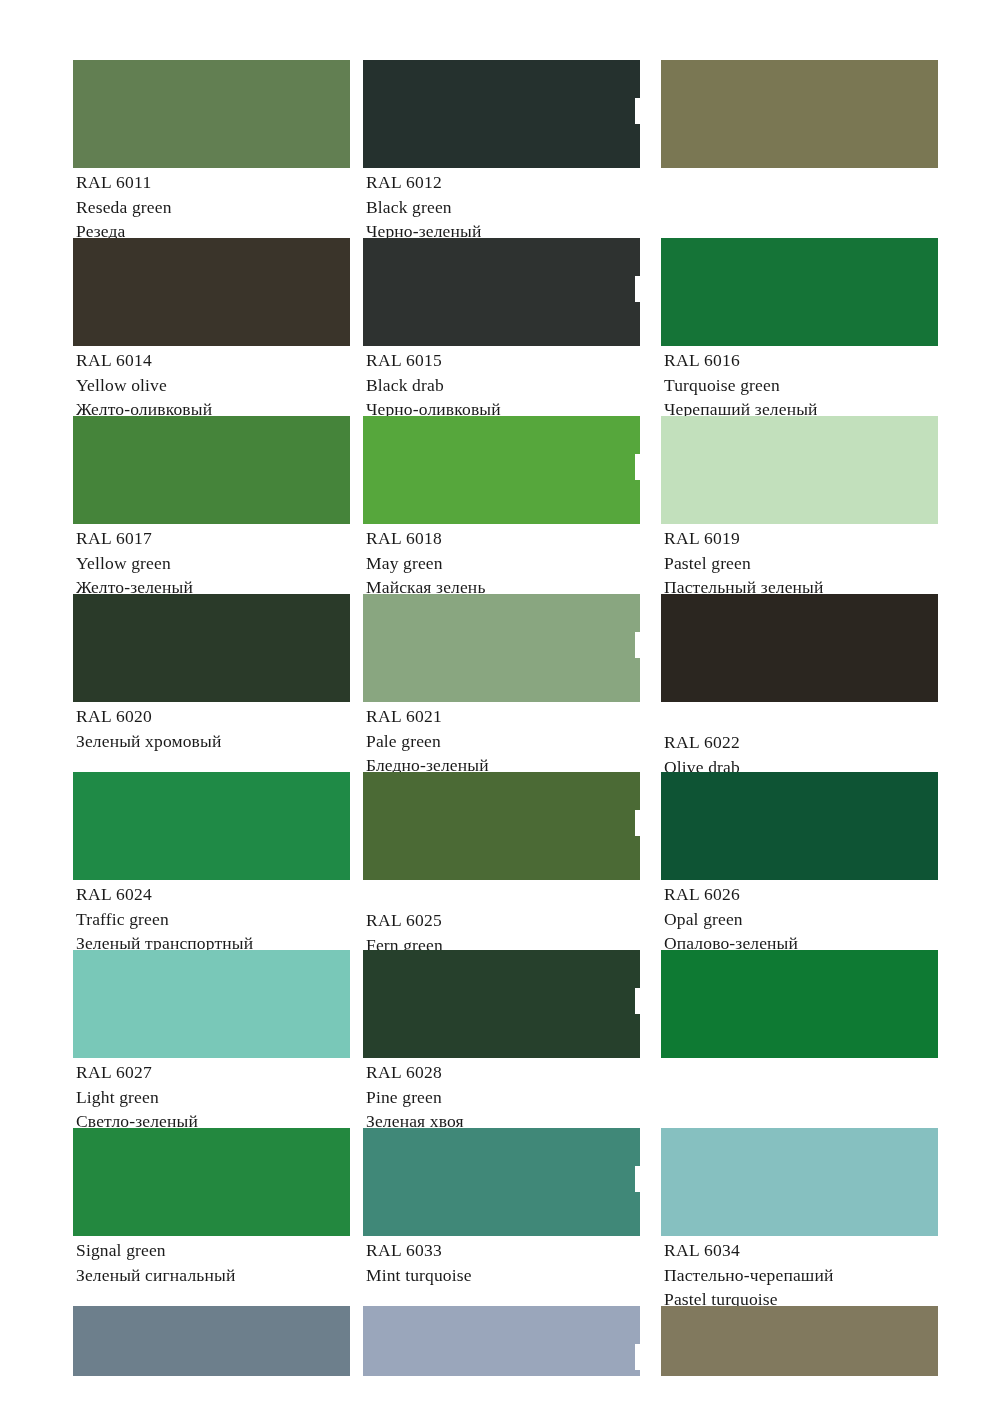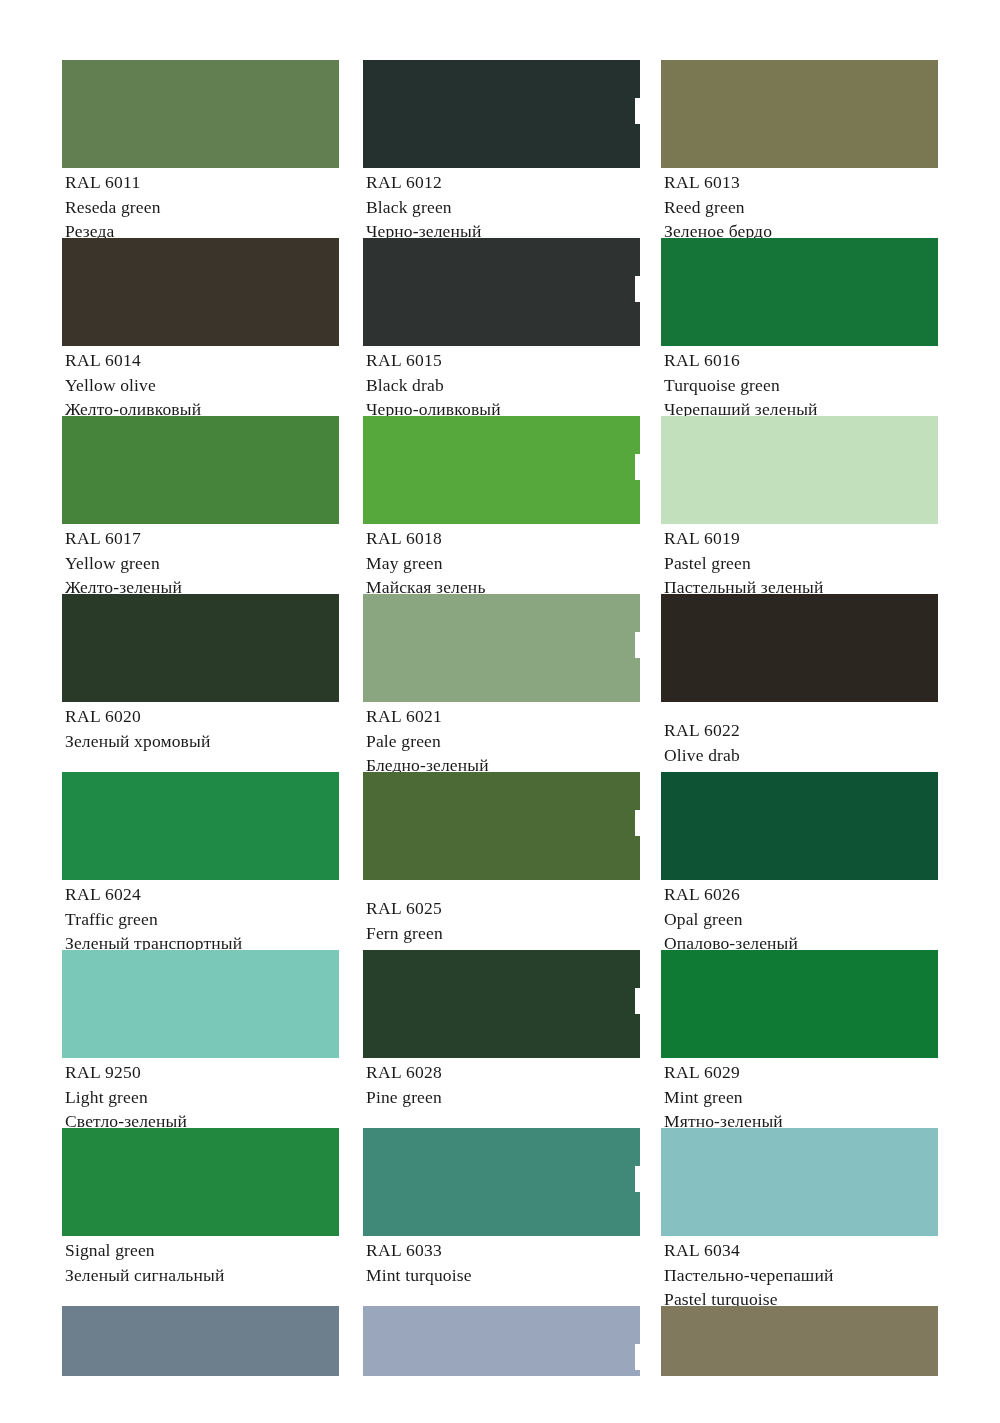--- a/index.html
+++ b/index.html
@@ -26,21 +26,21 @@
     left: 0;
     width: 1000px;
     height: 178px;
   }
   .cell {
     position: absolute;
     top: 0;
     width: 277px;
     height: 178px;
   }
-  .cell.c0 { left: 62px; text-decoration: underline; }
+  .cell.c0 { left: 73px; text-decoration: underline; }
   .cell.c1 { left: 363px; }
   .cell.c2 { left: 661px; }
 
   .swatch {
     position: absolute;
     left: 0;
     top: 0;
     width: 277px;
     height: 108px;
   }
@@ -53,21 +53,21 @@
     height: 26px;
     background: #ffffff;
   }
   .labels {
     position: absolute;
     left: 3px;
     top: 110px;
     width: 290px;
   }
   .labels.shifted {
-    top: 124px;
+    top: 136px;
   }
   .lbl {
     display: block;
     font-size: 17.5px;
     line-height: 24.5px;
     letter-spacing: 0.15px;
     white-space: nowrap;
   }
   .lbl.code { letter-spacing: 0.3px; }
 
@@ -94,25 +94,20 @@
           <div class="notch"></div>
         </div>
         <div class="labels">
           <span class="lbl code">RAL 6012</span>
           <span class="lbl">Black green</span>
           <span class="lbl">Черно-зеленый</span>
         </div>
       </div>
       <div class="cell c2">
         <div class="swatch" style="background: rgb(122, 119, 83);"></div>
-        <div class="labels">
-          <span class="lbl code">RAL 6013</span>
-          <span class="lbl">Reed green</span>
-          <span class="lbl">Зеленое бердо</span>
-        </div>
       </div>
     </div>
     <div class="row" style="top: 238px;">
       <div class="cell c0">
         <div class="swatch" style="background: rgb(58, 52, 42);"></div>
         <div class="labels">
           <span class="lbl code">RAL 6014</span>
           <span class="lbl">Yellow olive</span>
           <span class="lbl">Желто-оливковый</span>
         </div>
@@ -214,41 +209,37 @@
           <span class="lbl code">RAL 6026</span>
           <span class="lbl">Opal green</span>
           <span class="lbl">Опалово-зеленый</span>
         </div>
       </div>
     </div>
     <div class="row" style="top: 950px;">
       <div class="cell c0">
         <div class="swatch" style="background: rgb(121, 200, 184);"></div>
         <div class="labels">
-          <span class="lbl code">RAL 9250</span>
+          <span class="lbl code">RAL 6027</span>
           <span class="lbl">Light green</span>
           <span class="lbl">Светло-зеленый</span>
         </div>
       </div>
       <div class="cell c1">
         <div class="swatch" style="background: rgb(38, 64, 44);">
           <div class="notch"></div>
         </div>
         <div class="labels">
           <span class="lbl code">RAL 6028</span>
           <span class="lbl">Pine green</span>
+          <span class="lbl">Зеленая хвоя</span>
         </div>
       </div>
       <div class="cell c2">
         <div class="swatch" style="background: rgb(14, 122, 51);"></div>
-        <div class="labels">
-          <span class="lbl code">RAL 6029</span>
-          <span class="lbl">Mint green</span>
-          <span class="lbl">Мятно-зеленый</span>
-        </div>
       </div>
     </div>
     <div class="row" style="top: 1128px;">
       <div class="cell c0">
         <div class="swatch" style="background: rgb(35, 136, 63);"></div>
         <div class="labels">
           <span class="lbl">Signal green</span>
           <span class="lbl">Зеленый сигнальный</span>
         </div>
       </div>

